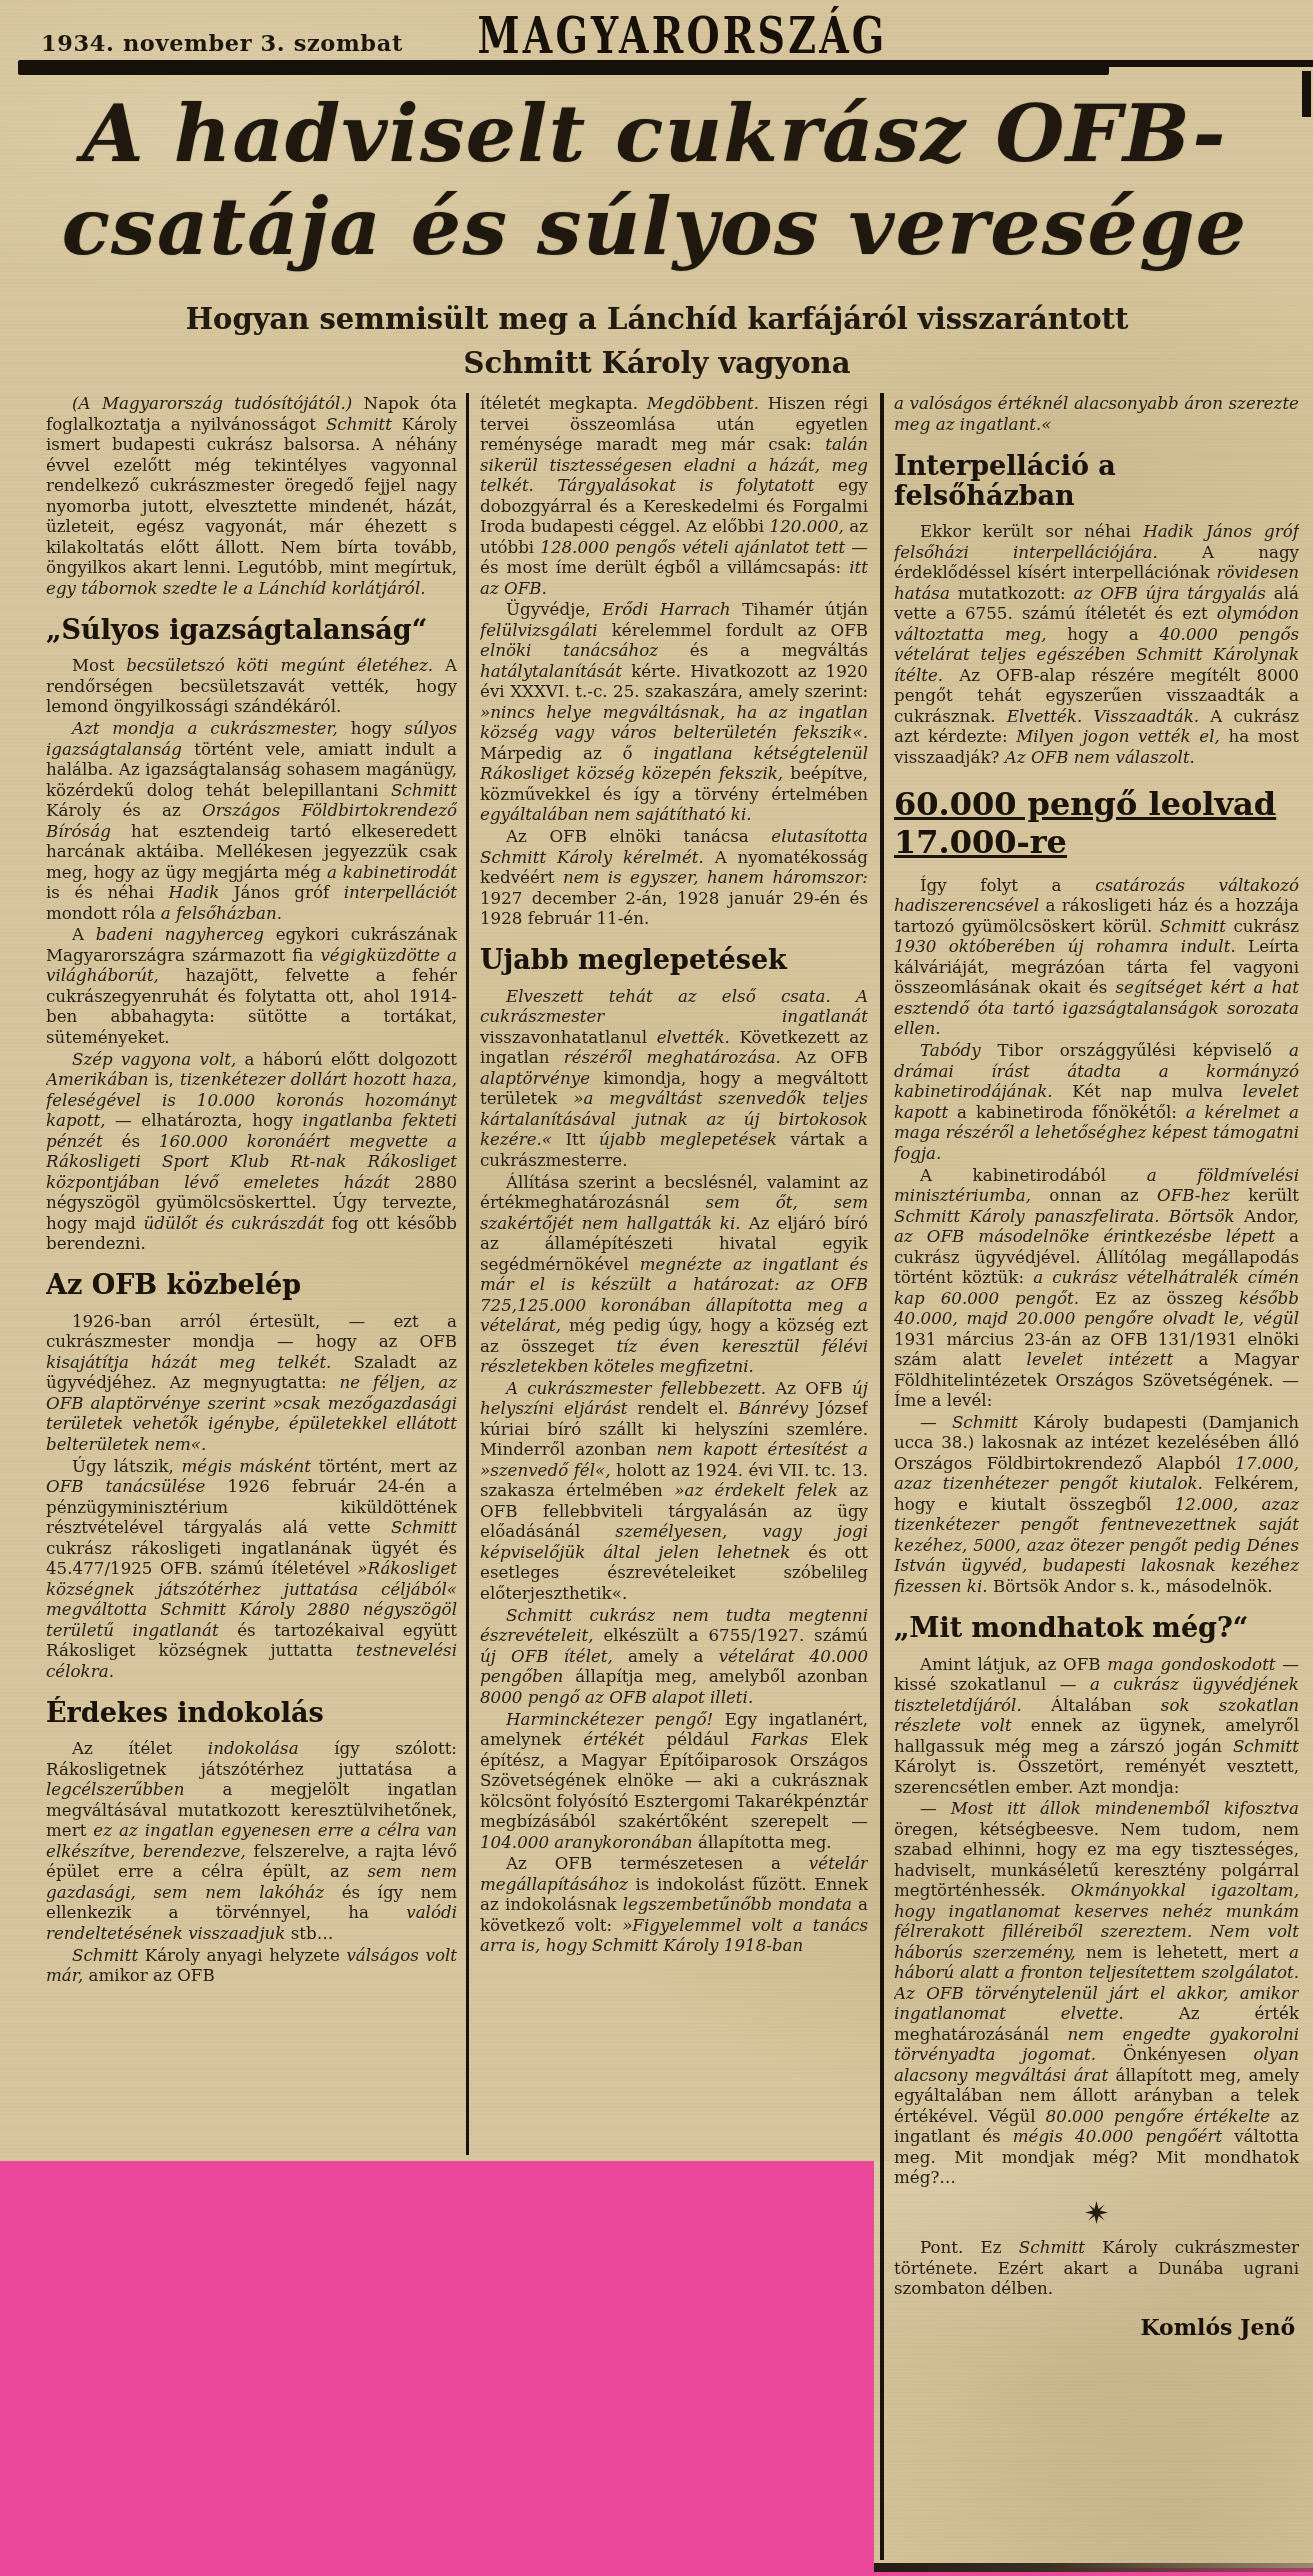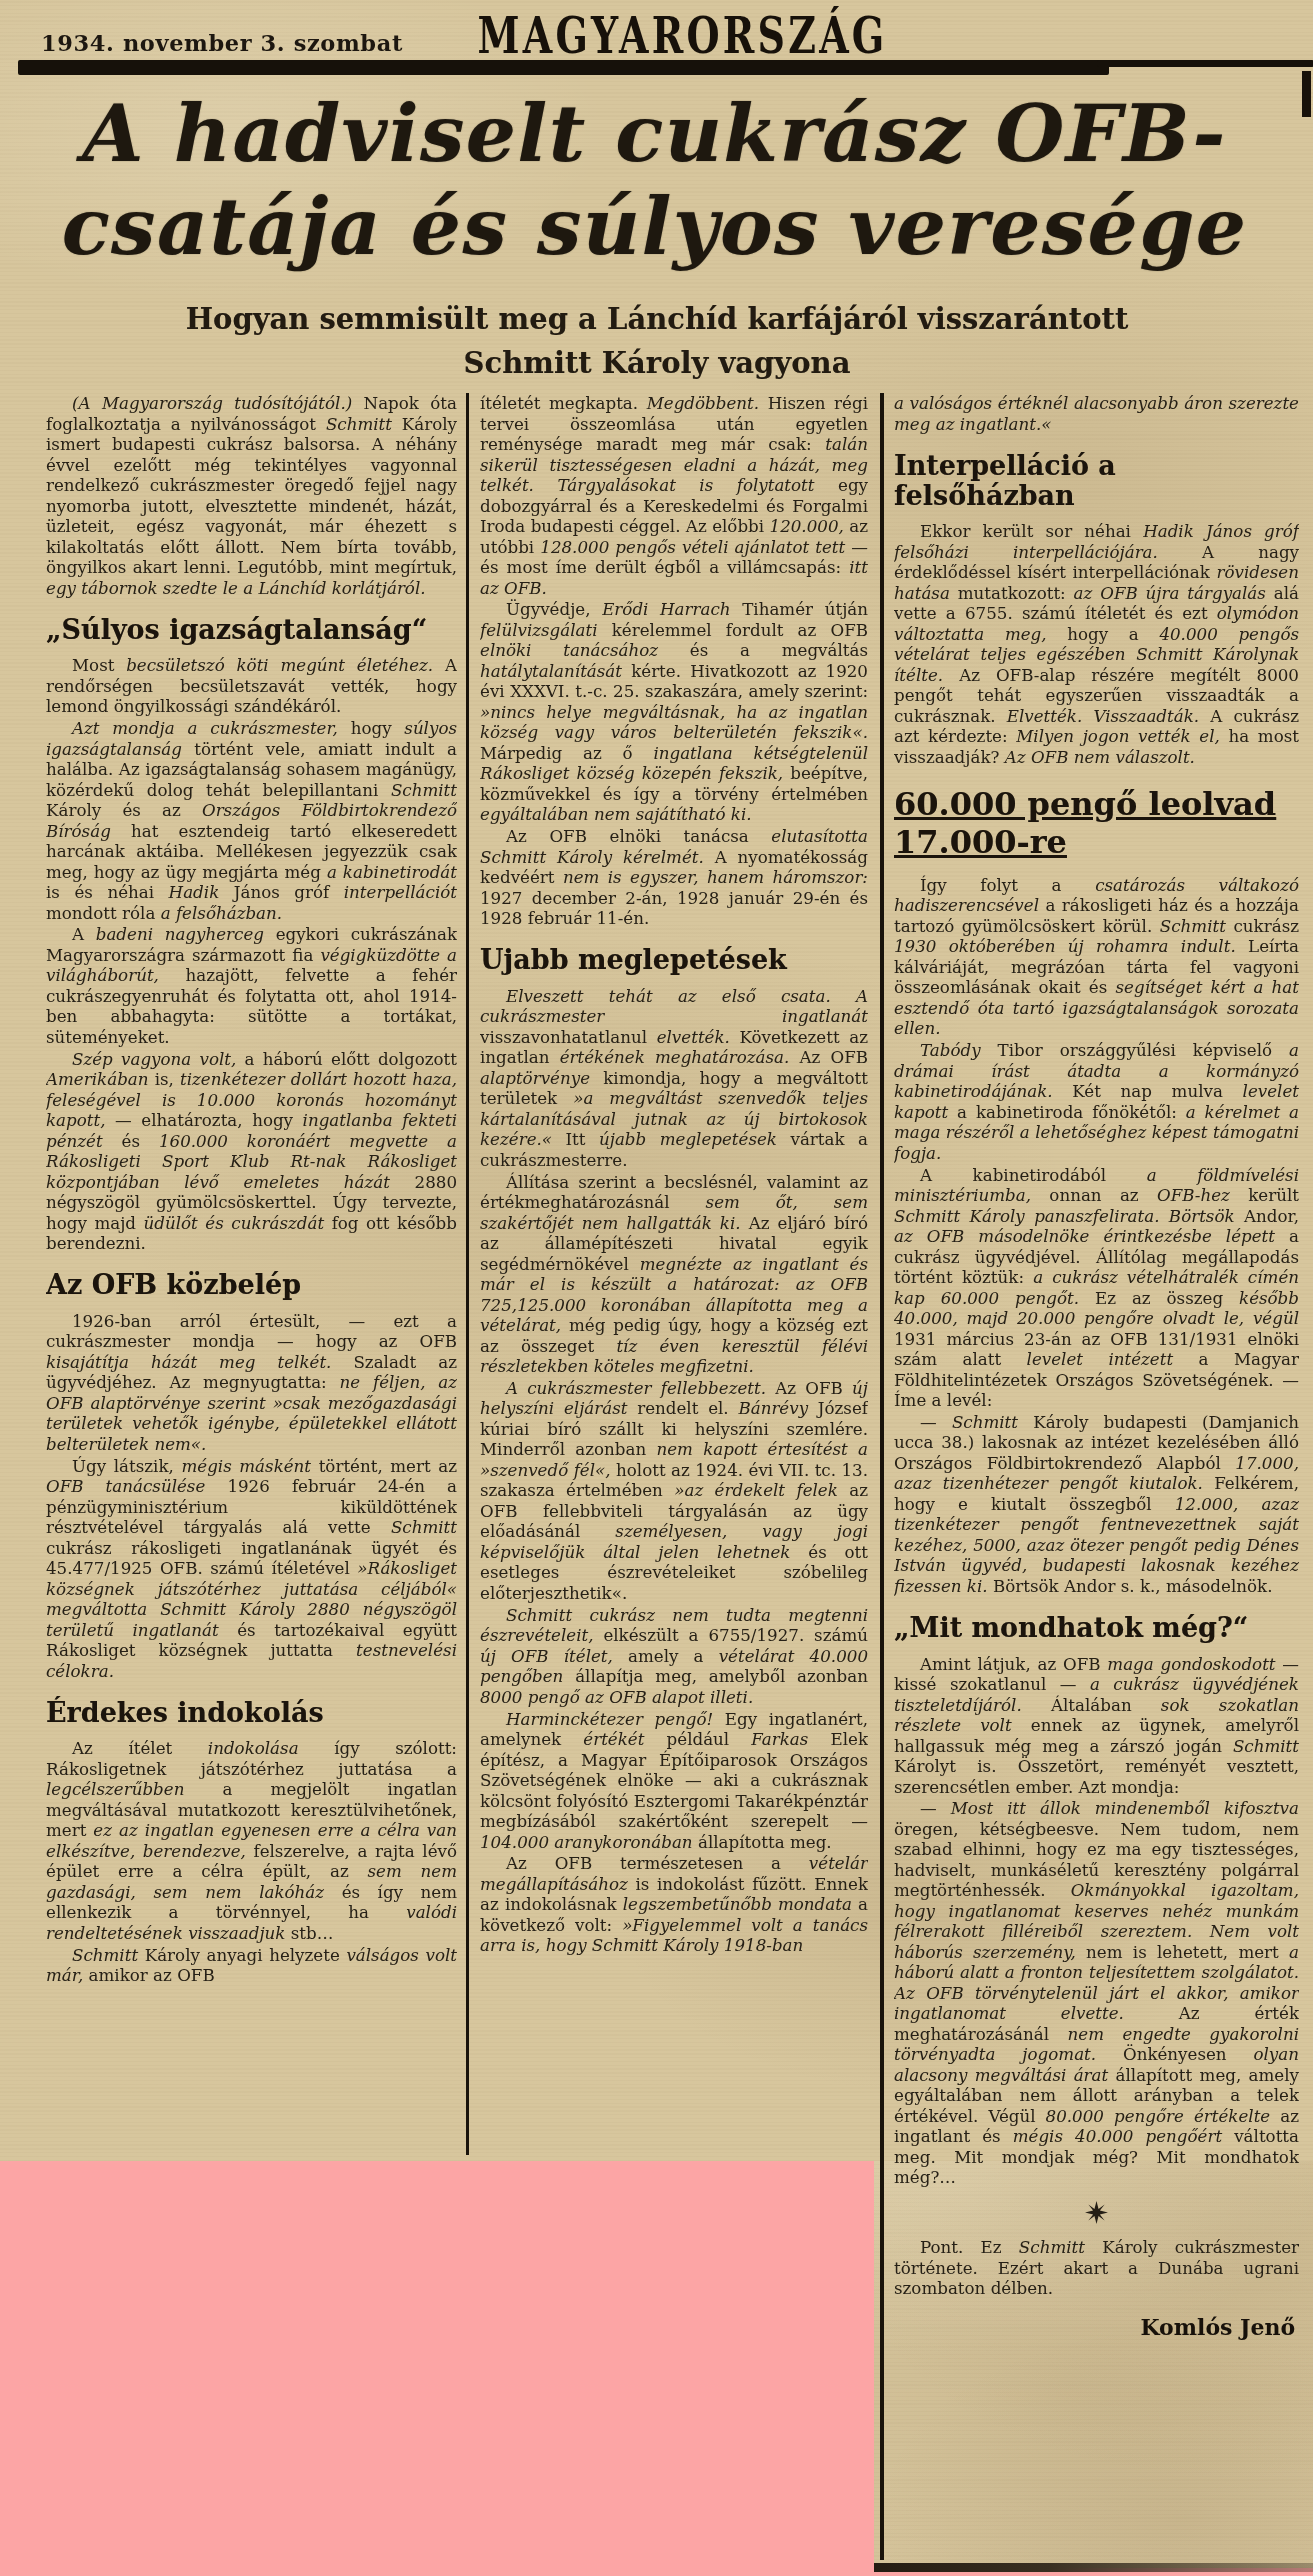--- a/index.html
+++ b/index.html
@@ -1,16 +1,16 @@
 <!DOCTYPE html>
 <html lang="hu" style="font-size:10.3px"><head>
 <meta charset="utf-8">
 <style>
   html,body{margin:0;padding:0;background:#efeeea;}
-  #page{position:relative;width:1314px;height:2576px;background:#fca5a5;overflow:hidden;
+  #page{position:relative;width:1314px;height:2576px;background:#ec4899;overflow:hidden;
         font-family:"DejaVu Serif","Liberation Serif",serif;color:#241d13;}
   .paper{position:absolute;background-color:#d7c69d;
     background-image:
       radial-gradient(ellipse 577px 269px at 18% 6%, rgba(255,250,235,0.16), transparent 65%),
       radial-gradient(ellipse 642px 385px at 82% 22%, rgba(130,102,62,0.12), transparent 60%),
       radial-gradient(ellipse 770px 449px at 45% 55%, rgba(122,96,58,0.10), transparent 62%),
       radial-gradient(ellipse 513px 321px at 70% 88%, rgba(120,92,55,0.12), transparent 60%),
       repeating-linear-gradient(0deg, rgba(108,84,50,0.035) 0 1.3px, transparent 1.3px 3.8px);}
   #paper-main{left:0;top:0;width:1314px;height:2161px;}
   #paper-bottom-right{left:874px;top:2161px;width:440px;height:407px;}
@@ -84,21 +84,21 @@
       <h3 class="subhead">Érdekes indokolás</h3>
       <p class="para">Az ítélet <i>indokolása</i> így szólott: Rákosligetnek játszótérhez juttatása a <i>legcélszerűbben</i> a megjelölt ingatlan megváltásával mutatkozott keresztülvihetőnek, mert <i>ez az ingatlan egyenesen erre a célra van elkészítve, berendezve,</i> felszerelve, a rajta lévő épület erre a célra épült, az <i>sem nem gazdasági, sem nem lakóház</i> és így nem ellenkezik a törvénnyel, ha <i>valódi rendeltetésének visszaadjuk</i> stb…</p>
       <p class="para"><i>Schmitt</i> Károly anyagi helyzete <i>válságos volt már,</i> amikor az OFB</p>
     </div>
   <div id="divider-1" class="vrule"></div>
   <div id="column-2" class="col">
       <p class="para noindent">ítéletét megkapta. <i>Megdöbbent.</i> Hiszen régi tervei összeomlása után egyetlen reménysége maradt meg már csak: <i>talán sikerül tisztességesen eladni a házát, meg telkét. Tárgyalásokat is folytatott</i> egy dobozgyárral és a Kereskedelmi és Forgalmi Iroda budapesti céggel. Az előbbi <i>120.000,</i> az utóbbi <i>128.000 pengős vételi ajánlatot tett</i> — és most íme derült égből a villámcsapás: <i>itt az OFB.</i></p>
       <p class="para">Ügyvédje, <i>Erődi Harrach</i> Tihamér útján <i>felülvizsgálati</i> kérelemmel fordult az OFB <i>elnöki tanácsához</i> és a megváltás <i>hatálytalanítását</i> kérte. Hivatkozott az 1920 évi XXXVI. t.-c. 25. szakaszára, amely szerint: <i>»nincs helye megváltásnak, ha az ingatlan község vagy város belterületén fekszik«.</i> Márpedig az ő <i>ingatlana kétségtelenül Rákosliget község közepén fekszik,</i> beépítve, közművekkel és így a törvény értelmében <i>egyáltalában nem sajátítható ki.</i></p>
       <p class="para">Az OFB elnöki tanácsa <i>elutasította Schmitt Károly kérelmét.</i> A nyomatékosság kedvéért <i>nem is egyszer, hanem háromszor:</i> 1927 december 2-án, 1928 január 29-én és 1928 február 11-én.</p>
       <h3 class="subhead">Ujabb meglepetések</h3>
-      <p class="para"><i>Elveszett tehát az első csata. A cukrászmester ingatlanát</i> visszavonhatatlanul <i>elvették.</i> Következett az ingatlan <i>értékének meghatározása.</i> Az OFB <i>alaptörvénye</i> kimondja, hogy a megváltott területek <i>»a megváltást szenvedők teljes kártalanításával jutnak az új birtokosok kezére.«</i> Itt <i>újabb meglepetések</i> vártak a cukrászmesterre.</p>
+      <p class="para"><i>Elveszett tehát az első csata. A cukrászmester ingatlanát</i> visszavonhatatlanul <i>elvették.</i> Következett az ingatlan <i>részéről meghatározása.</i> Az OFB <i>alaptörvénye</i> kimondja, hogy a megváltott területek <i>»a megváltást szenvedők teljes kártalanításával jutnak az új birtokosok kezére.«</i> Itt <i>újabb meglepetések</i> vártak a cukrászmesterre.</p>
       <p class="para">Állítása szerint a becslésnél, valamint az értékmeghatározásnál <i>sem őt, sem szakértőjét nem hallgatták ki.</i> Az eljáró bíró az államépítészeti hivatal egyik segédmérnökével <i>megnézte az ingatlant és már el is készült a határozat: az OFB 725,125.000 koronában állapította meg a vételárat,</i> még pedig úgy, hogy a község ezt az összeget <i>tíz éven keresztül félévi részletekben köteles megfizetni.</i></p>
       <p class="para"><i>A cukrászmester fellebbezett.</i> Az OFB <i>új helyszíni eljárást</i> rendelt el. <i>Bánrévy</i> József kúriai bíró szállt ki helyszíni szemlére. Minderről azonban <i>nem kapott értesítést a »szenvedő fél«,</i> holott az 1924. évi VII. tc. 13. szakasza értelmében <i>»az érdekelt felek</i> az OFB fellebbviteli tárgyalásán az ügy előadásánál <i>személyesen, vagy jogi képviselőjük által jelen lehetnek</i> és ott esetleges észrevételeiket szóbelileg előterjeszthetik«.</p>
       <p class="para"><i>Schmitt cukrász nem tudta megtenni észrevételeit,</i> elkészült a 6755/1927. számú <i>új OFB ítélet,</i> amely a <i>vételárat 40.000 pengőben</i> állapítja meg, amelyből azonban <i>8000 pengő az OFB alapot illeti.</i></p>
       <p class="para"><i>Harminckétezer pengő!</i> Egy ingatlanért, amelynek <i>értékét</i> például <i>Farkas</i> Elek építész, a Magyar Építőiparosok Országos Szövetségének elnöke — aki a cukrásznak kölcsönt folyósító Esztergomi Takarékpénztár megbízásából szakértőként szerepelt — <i>104.000 aranykoronában</i> állapította meg.</p>
       <p class="para">Az OFB természetesen a <i>vételár megállapításához</i> is indokolást fűzött. Ennek az indokolásnak <i>legszembetűnőbb mondata</i> a következő volt: <i>»Figyelemmel volt a tanács arra is, hogy Schmitt Károly 1918-ban</i></p>
     </div>
   <div id="divider-2" class="vrule"></div>
   <div id="column-3" class="col">
       <p class="para noindent"><i>a valóságos értéknél alacsonyabb áron szerezte meg az ingatlant.«</i></p>
       <h3 class="subhead">Interpelláció a felsőházban</h3>

